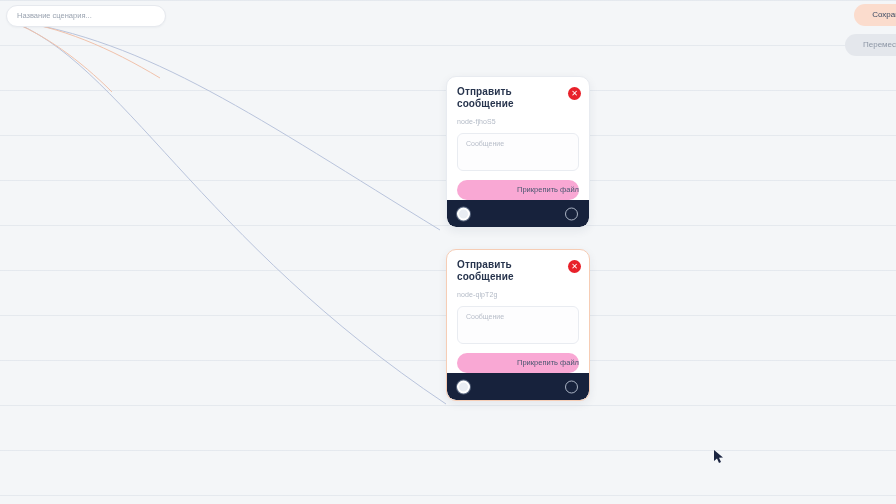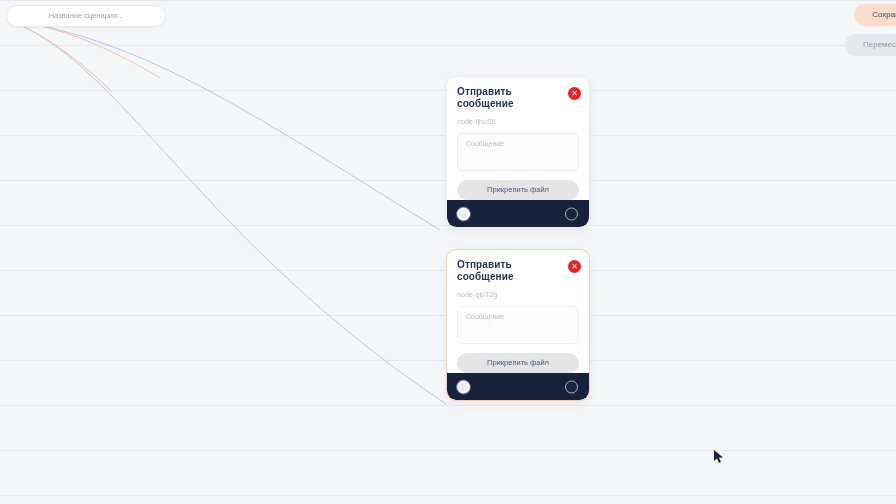--- a/index.html
+++ b/index.html
@@ -50,21 +50,20 @@
     border-radius: 12px;
     background: #ffffff;
     box-sizing: border-box;
     padding: 0 10px;
     font-size: 7.5px;
     color: #9aa3b0;
     line-height: 20px;
     box-shadow: 0 1px 2px rgba(30, 41, 70, 0.04);
     white-space: nowrap;
     overflow: hidden;
-    text-align: center;
   }
 
   .top-actions {
     position: absolute;
     right: -34px;
     top: 4px;
     display: flex;
     flex-direction: column;
     gap: 8px;
     align-items: flex-end;
@@ -144,25 +143,25 @@
     background: #fdfdfe;
     font-size: 7px;
     color: #b7bdc8;
     padding: 6px 8px;
     box-sizing: border-box;
   }
   .node-attach {
     margin-top: 9px;
     height: 20px;
     border-radius: 10px;
-    background: #e5e5e5;
+    background: #f9a8d4;
     color: #4a5770;
     font-size: 7.5px;
     line-height: 20px;
-    text-align: center;
+    text-align: right;
   }
 
   .node-footer {
     height: 27px;
     background: #17223c;
     position: relative;
     border-bottom-left-radius: 9px;
     border-bottom-right-radius: 9px;
   }
   .port {

